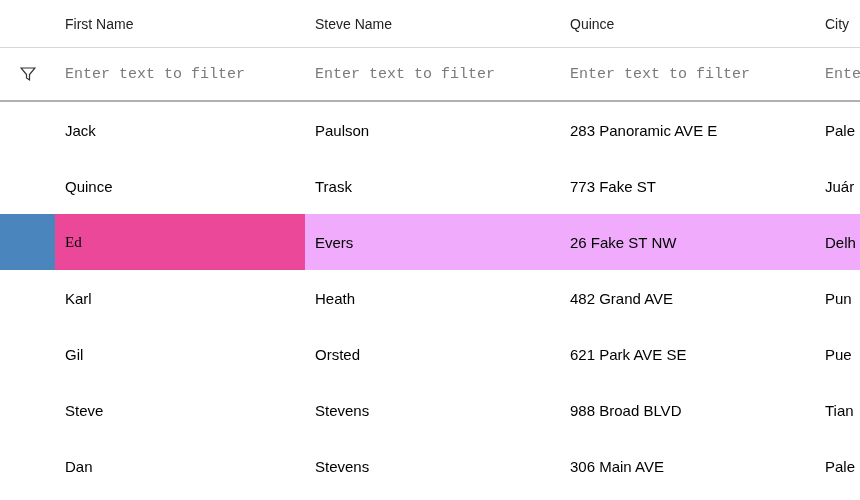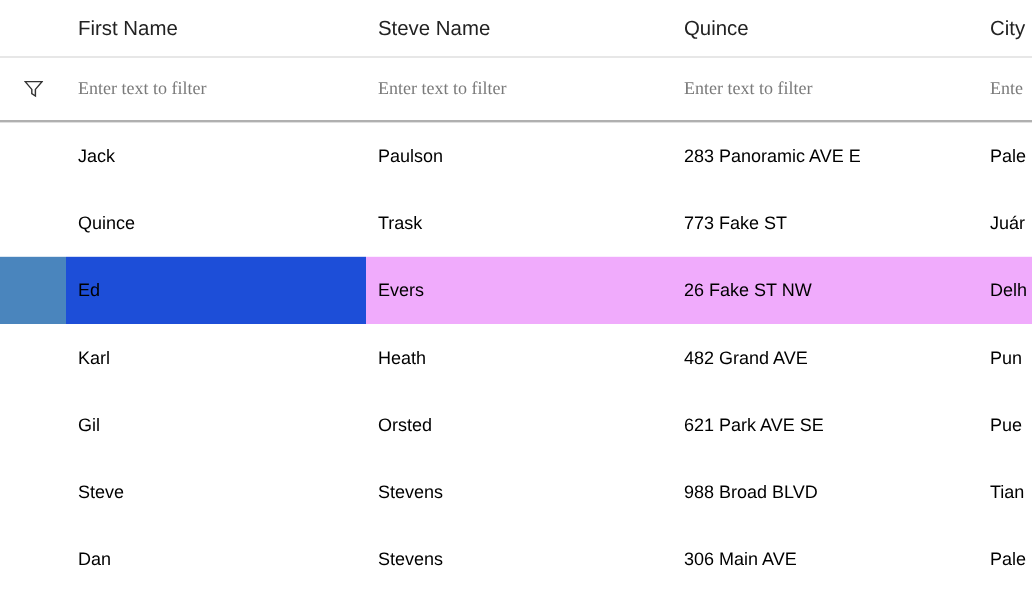--- a/index.html
+++ b/index.html
@@ -23,54 +23,55 @@
       display: flex;
       align-items: center;
       height: 55px;
       padding-left: 10px;
       white-space: nowrap;
       overflow: hidden;
     }
     .header-row .cell {
       border-bottom: 1px solid #d8d8d8;
       height: 48px;
-      font-size: 17px;
+      font-size: 14px;
       color: #222;
     }
     .filter-row .cell {
       border-bottom: 2px solid #b0b0b0;
       height: 54px;
     }
     .filter-icon-cell {
       justify-content: center;
       padding-left: 0;
     }
     .filter-input {
       border: none;
       outline: none;
-      font-family: Liberation Serif, serif;
+      font-family: Liberation Mono, monospace;
       font-size: 15px;
       color: #333;
       width: 100%;
       background: transparent;
     }
     .filter-input::placeholder {
       color: #7a7a7a;
     }
     .data-row .cell {
       height: 56px;
     }
     .data-row.selected .cell {
       background: #f0abfc;
     }
     .data-row.selected .cell.indent-gap {
       background: #4a85bd;
     }
     .data-row.selected .cell.fname {
-      background: #1d4ed8;
+      background: #ec4899;
+      font-family: Liberation Serif, serif;
     }
     .indent-gap {
       padding: 0;
     }
   </style>
 </head>
 <body>
 
 <div class="grid">
 

